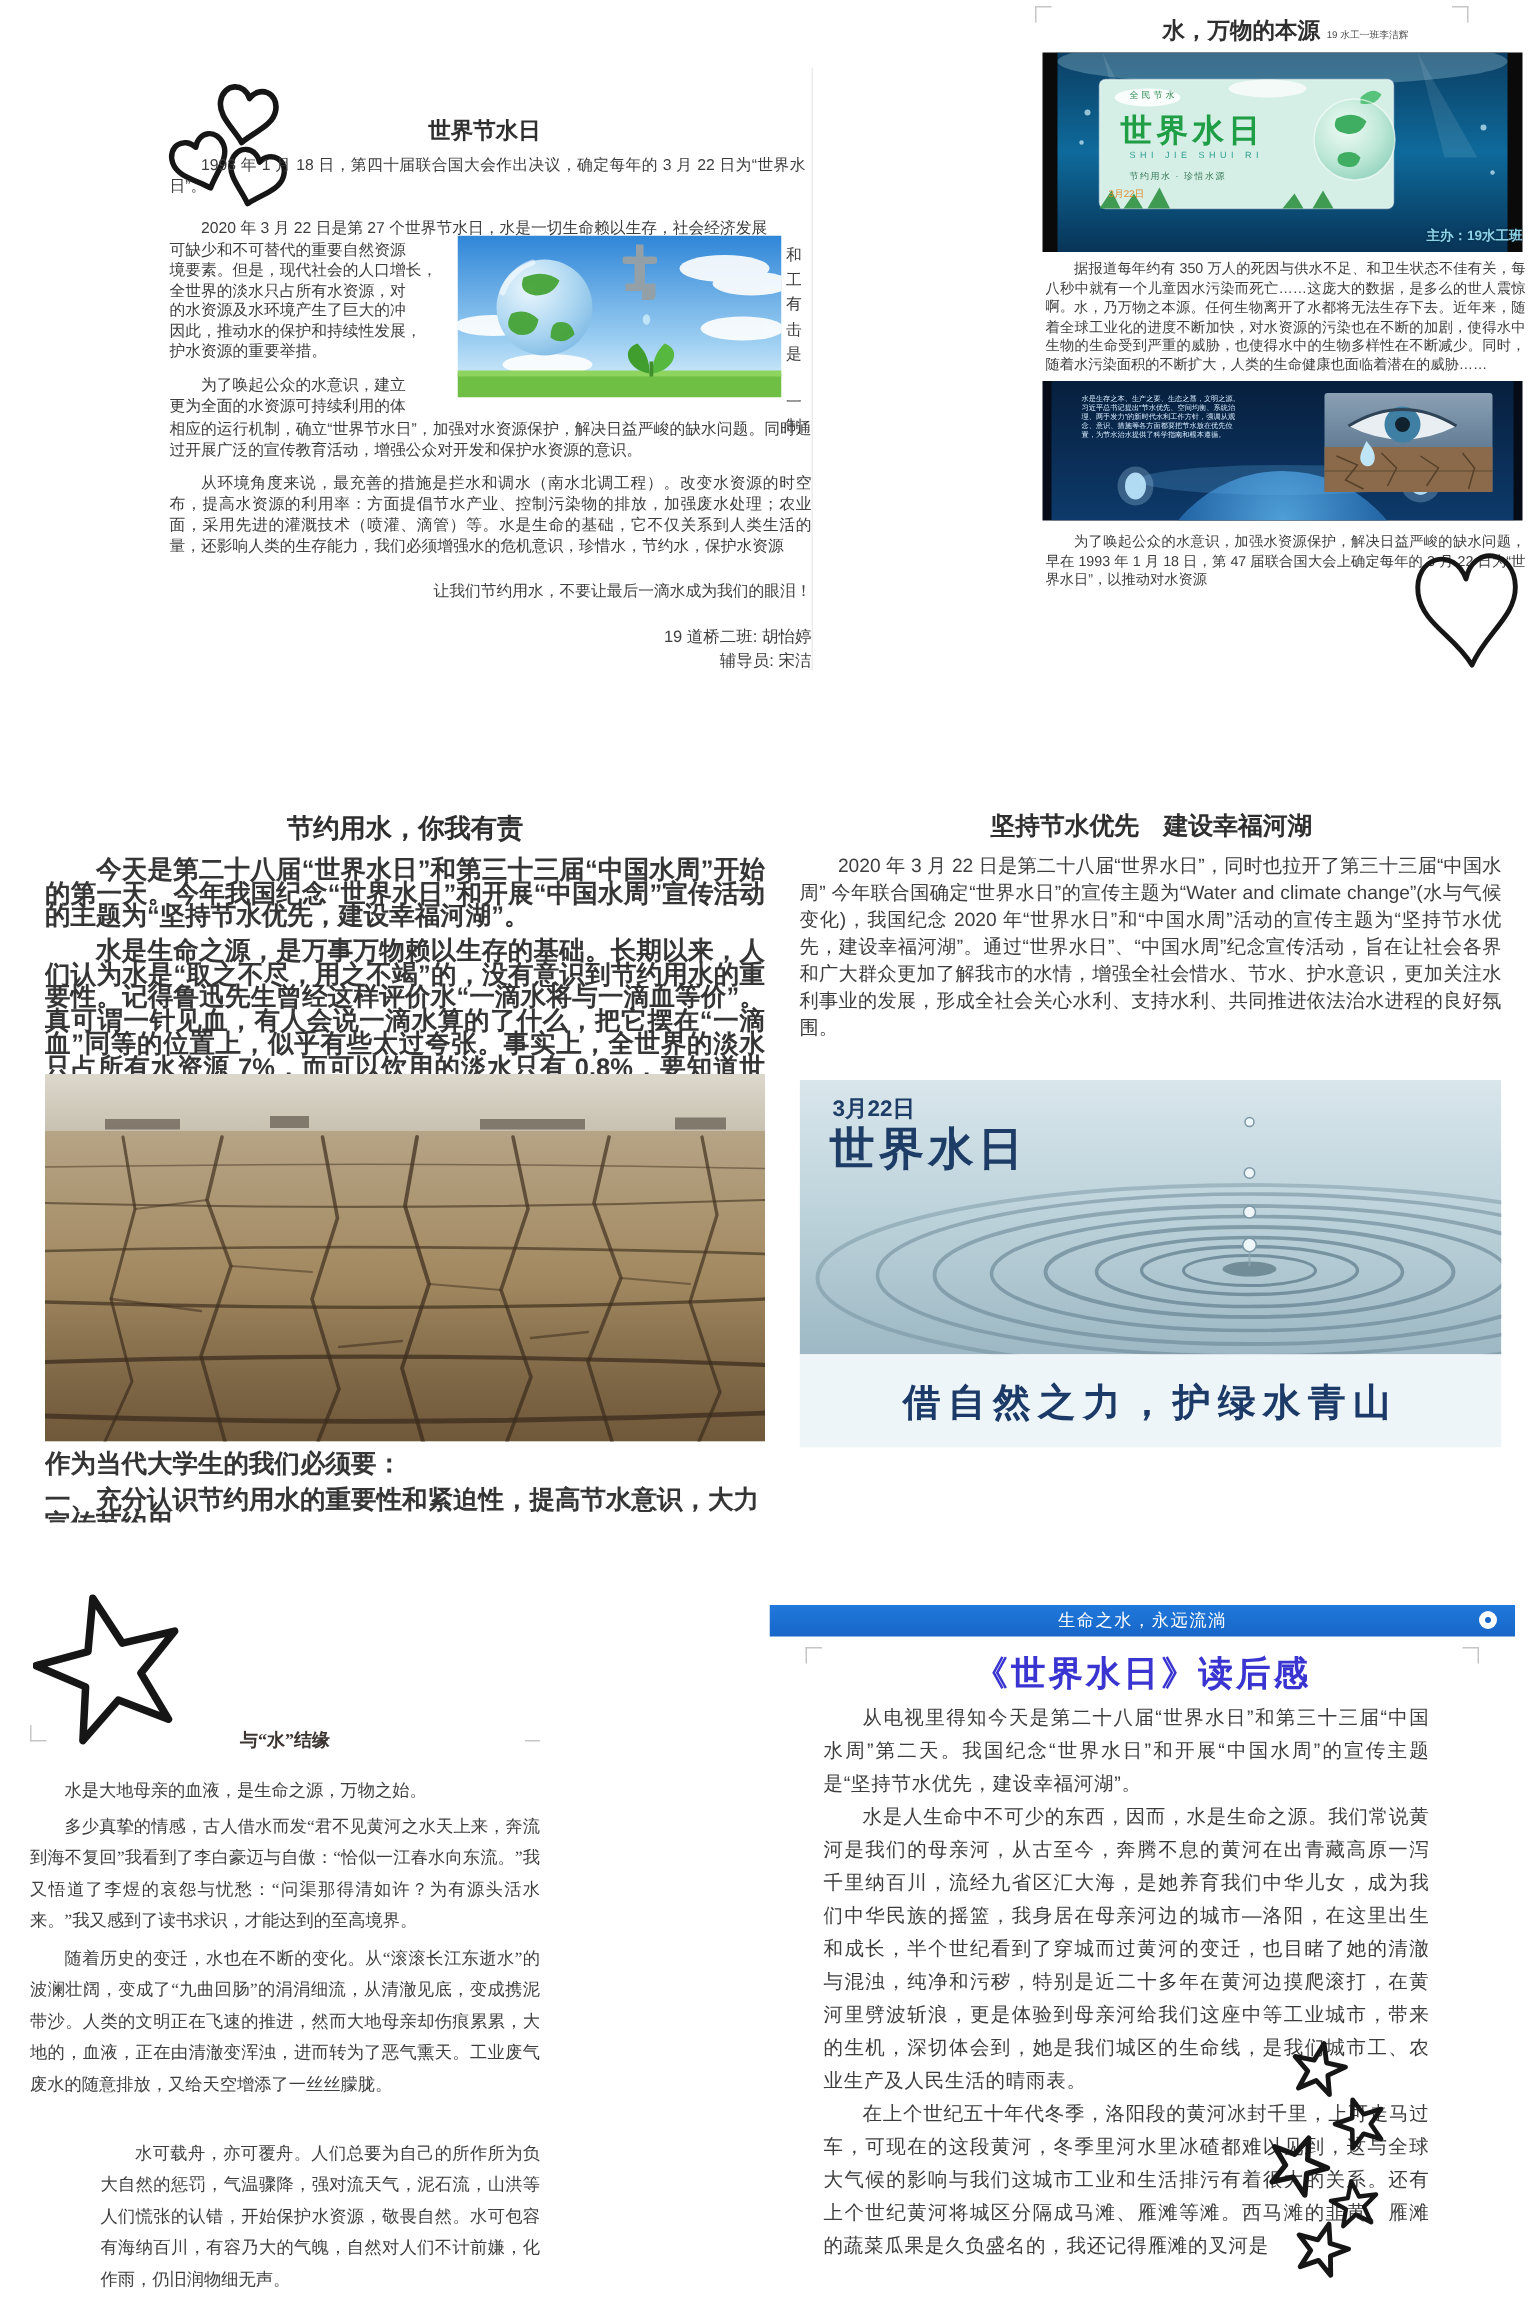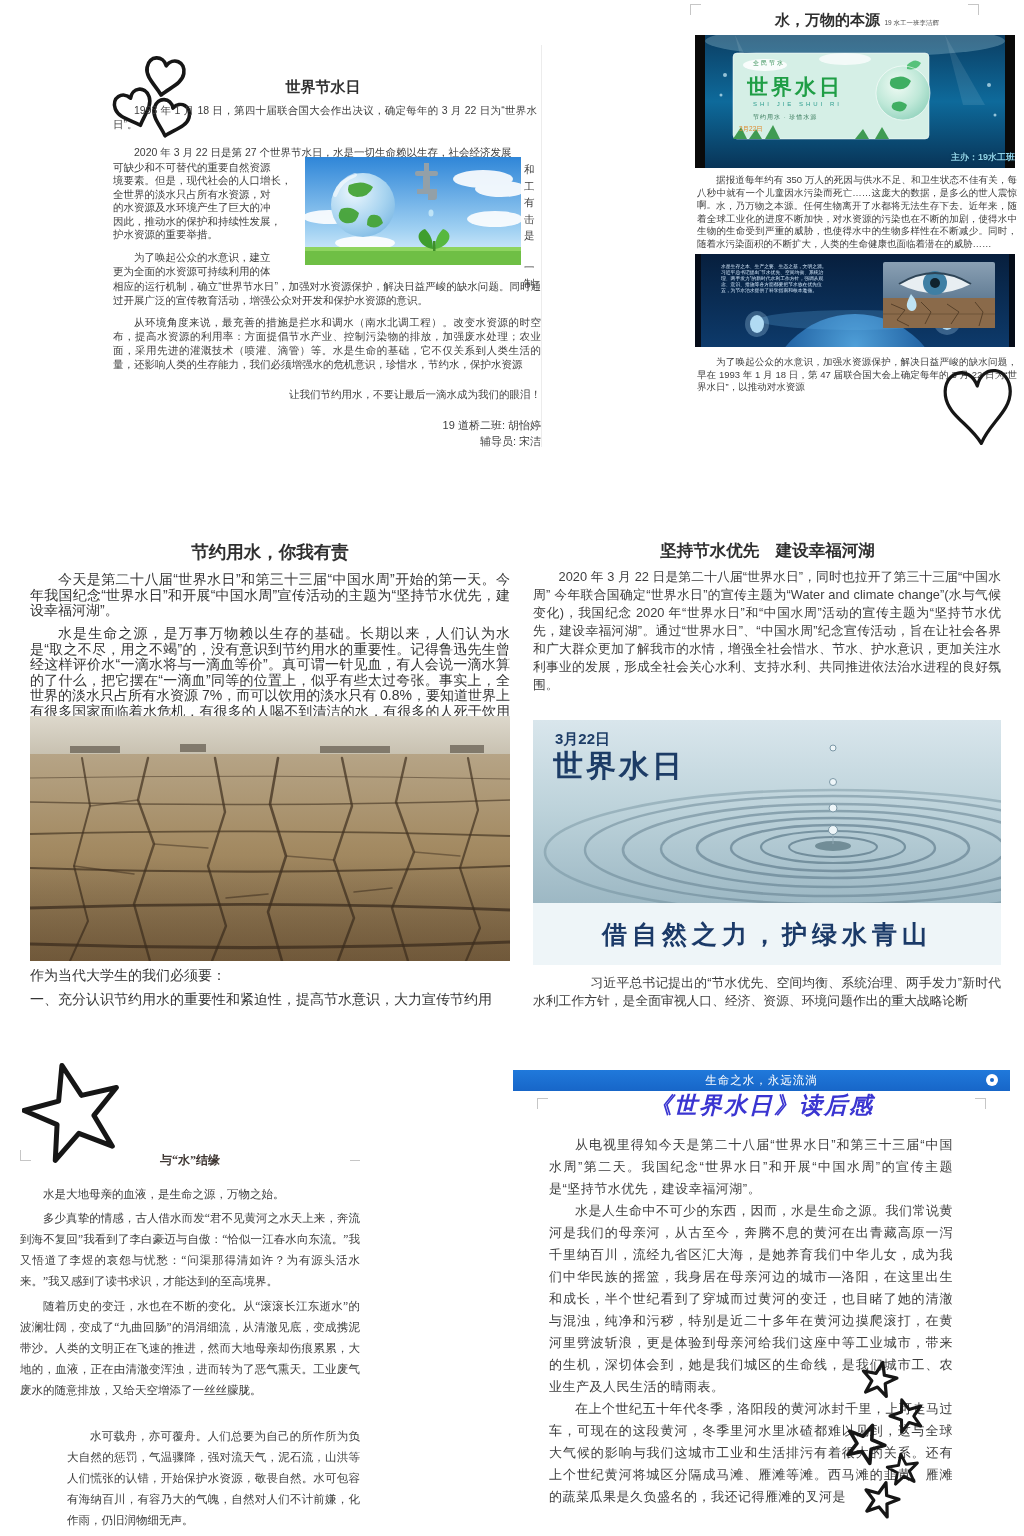--- a/index.html
+++ b/index.html
@@ -23,21 +23,21 @@
   .poster{position:relative;overflow:hidden;}
   .poster svg{position:absolute;left:0;top:0;}
   .p1-caption{position:absolute;left:0;right:0;bottom:4px;text-align:right;font-size:9px;font-weight:bold;color:#8fd3e8;text-shadow:0 0 2px #06293f;}
   .p2-minitext{position:absolute;left:26px;top:10px;width:136px;font-size:6px;line-height:7.5px;color:#d8ecff;transform:scale(.8);transform-origin:0 0;}
   .banner-small{position:absolute;font-size:6px;color:#2e8b4f;letter-spacing:2px;}
   .banner-title{position:absolute;font-size:21px;font-weight:bold;color:#1f9e46;letter-spacing:3px;}
   .banner-sub{position:absolute;font-size:6px;color:#2e9e8f;letter-spacing:3px;}
   .banner-sub2{position:absolute;font-size:6px;color:#37795a;letter-spacing:1px;}
   .banner-date{position:absolute;font-size:6.5px;color:#e08a2e;}
   
-  .d3-body{font-size:14px;line-height:15.6px;font-weight:400;color:#353535;}
+  .d3-body{font-size:17px;line-height:15.6px;font-weight:700;color:#353535;}
   
   .d4-body{font-size:12.8px;line-height:18px;color:#3d3d3d;}
   .rip-date{position:absolute;left:22px;top:10px;font-size:15px;font-weight:bold;color:#1d3c66;}
   .rip-title{position:absolute;left:20px;top:26px;font-size:30px;font-weight:bold;color:#1d3c66;letter-spacing:3px;}
   .rip-slogan{position:absolute;left:0;right:0;bottom:14px;text-align:center;font-size:25px;font-weight:bold;color:#1b3a68;letter-spacing:5px;}
   .rip-band{position:absolute;left:0;right:0;bottom:0;height:62px;background:#eef5f8;}
   
   .d5-body{font-size:11.5px;line-height:21px;color:#3d3d3d;}
   .d5-title{font-size:12px;font-weight:bold;color:#3c3430;}
   
@@ -334,21 +334,20 @@
             <circle cx="300" cy="88" r="4"></circle>
             <circle cx="300" cy="110" r="4.5"></circle>
         </g>
         <line x1="300" y1="114" x2="300" y2="124" stroke="#8fa8b4" stroke-width="1.5" opacity=".7"></line>
       </svg>
       <div class="rip-band"></div>
       <div class="rip-date">3月22日</div>
       <div class="rip-title">世界水日</div>
       <div class="rip-slogan">借自然之力，护绿水青山</div>
     </div>
-    <div class="abs d4-body jst" style="left:8px;top:446px;width:468px;text-indent:4.5em;">习近平总书记提出的“节水优先、空间均衡、系统治理、两手发力”新时代水利工作方针，是全面审视人口、经济、资源、环境问题作出的重大战略论断</div>
   </div>
 
   <div class="panel" id="panel5" style="left:20px;top:1058px;width:340px;height:478px;font-family:Liberation Serif, serif;">
     <svg class="doodle" style="left:2px;top:2px;" width="104" height="104" viewBox="0 0 104 104">
       <path transform="translate(52,54) rotate(-14)" d="M0,-50 L11.8,-16.2 L47.6,-15.5 L19,6.2 L29.4,40.5 L0,20 L-29.4,40.5 L-19,6.2 L-47.6,-15.5 L-11.8,-16.2 Z" fill="none" stroke="#161616" stroke-width="5" stroke-linejoin="round" stroke-linecap="round"></path>
     </svg>
     <div class="cmark" style="left:0;top:92px;border-left-width:1px;border-bottom-width:1px;"></div>
     <div class="cmark" style="left:330px;top:92px;border-right-width:1px;border-bottom-width:1px;"></div>
     <div class="abs d5-title ctr" style="left:0;top:94px;width:340px;">与“水”结缘</div>
     <div class="abs d5-body ind" style="left:0;top:126px;width:340px;">水是大地母亲的血液，是生命之源，万物之始。</div>
@@ -357,21 +356,21 @@
     <div class="abs d5-body jst ind" style="left:0;top:368px;width:340px;margin-left:47px;">水可载舟，亦可覆舟。人们总要为自己的所作所为负责，接受大自然的惩罚，气温骤降，强对流天气，泥石流，山洪等等，于是人们慌张的认错，开始保护水资源，敬畏自然。水可包容万物，拥有海纳百川，有容乃大的气魄，自然对人们不计前嫌，化作风，化作雨，仍旧润物细无声。</div>
   </div>
 
   <div class="panel" id="panel6" style="left:513px;top:1070px;width:497px;height:466px;">
     <div class="d6-header">
       <div class="d6-header-text">生命之水，永远流淌</div>
       <span class="help-dot"></span>
     </div>
     <div class="cmark" style="left:24px;top:28px;border-left-width:1px;border-top-width:1px;"></div>
     <div class="cmark" style="left:462px;top:28px;border-right-width:1px;border-top-width:1px;"></div>
-    <div class="abs d6-title ctr" style="left:0;top:20px;width:497px;font-style:italic;">《世界水日》读后感</div>
+    <div class="abs d6-title ctr" style="left:0;top:30px;width:497px;">《世界水日》读后感</div>
     <div class="abs" style="left:36px;top:64px;width:404px;">
       <div class="d6-body jst ind">从电视里得知今天是第二十八届“世界水日”和第三十三届“中国水周”第二天。我国纪念“世界水日”和开展“中国水周”的宣传主题是“坚持节水优先，建设幸福河湖”。</div>
       <div class="d6-body jst ind">水是人生命中不可少的东西，因而，水是生命之源。我们常说黄河是我们的母亲河，从古至今，奔腾不息的黄河在出青藏高原一泻千里纳百川，流经九省区汇大海，是她养育我们中华儿女，成为我们中华民族的摇篮，我身居在母亲河边的城市—洛阳，在这里出生和成长，半个世纪看到了穿城而过黄河的变迁，也目睹了她的清澈与混浊，纯净和污秽，特别是近二十多年在黄河边摸爬滚打，在黄河里劈波斩浪，更是体验到母亲河给我们这座中等工业城市，带来的生机，深切体会到，她是我们城区的生命线，是我们城市工、农业生产及人民生活的晴雨表。</div>
       <div class="d6-body jst ind">在上个世纪五十年代冬季，洛阳段的黄河冰封千里，上可走马过车，可现在的这段黄河，冬季里河水里冰碴都难以见到，这与全球大气候的影响与我们这城市工业和生活排污有着很大的关系。还有上个世纪黄河将城区分隔成马滩、雁滩等滩。西马滩的韭黄、雁滩的蔬菜瓜果是久负盛名的，我还记得雁滩的叉河是</div>
     </div>
     <svg class="doodle" style="left:328px;top:288px;" width="90" height="170" viewBox="0 0 90 170">
       <g fill="none" stroke="#161616" stroke-width="9" stroke-linejoin="round" stroke-linecap="round">
         <path transform="translate(38,22) rotate(12) scale(0.36)" d="M0,-50 L11.8,-16.2 L47.6,-15.5 L19,6.2 L29.4,40.5 L0,20 L-29.4,40.5 L-19,6.2 L-47.6,-15.5 L-11.8,-16.2 Z"></path>
         <path transform="translate(66,58) rotate(-18) scale(0.34)" d="M0,-50 L11.8,-16.2 L47.6,-15.5 L19,6.2 L29.4,40.5 L0,20 L-29.4,40.5 L-19,6.2 L-47.6,-15.5 L-11.8,-16.2 Z"></path>
         <path transform="translate(24,86) rotate(22) scale(0.40)" d="M0,-50 L11.8,-16.2 L47.6,-15.5 L19,6.2 L29.4,40.5 L0,20 L-29.4,40.5 L-19,6.2 L-47.6,-15.5 L-11.8,-16.2 Z"></path>

